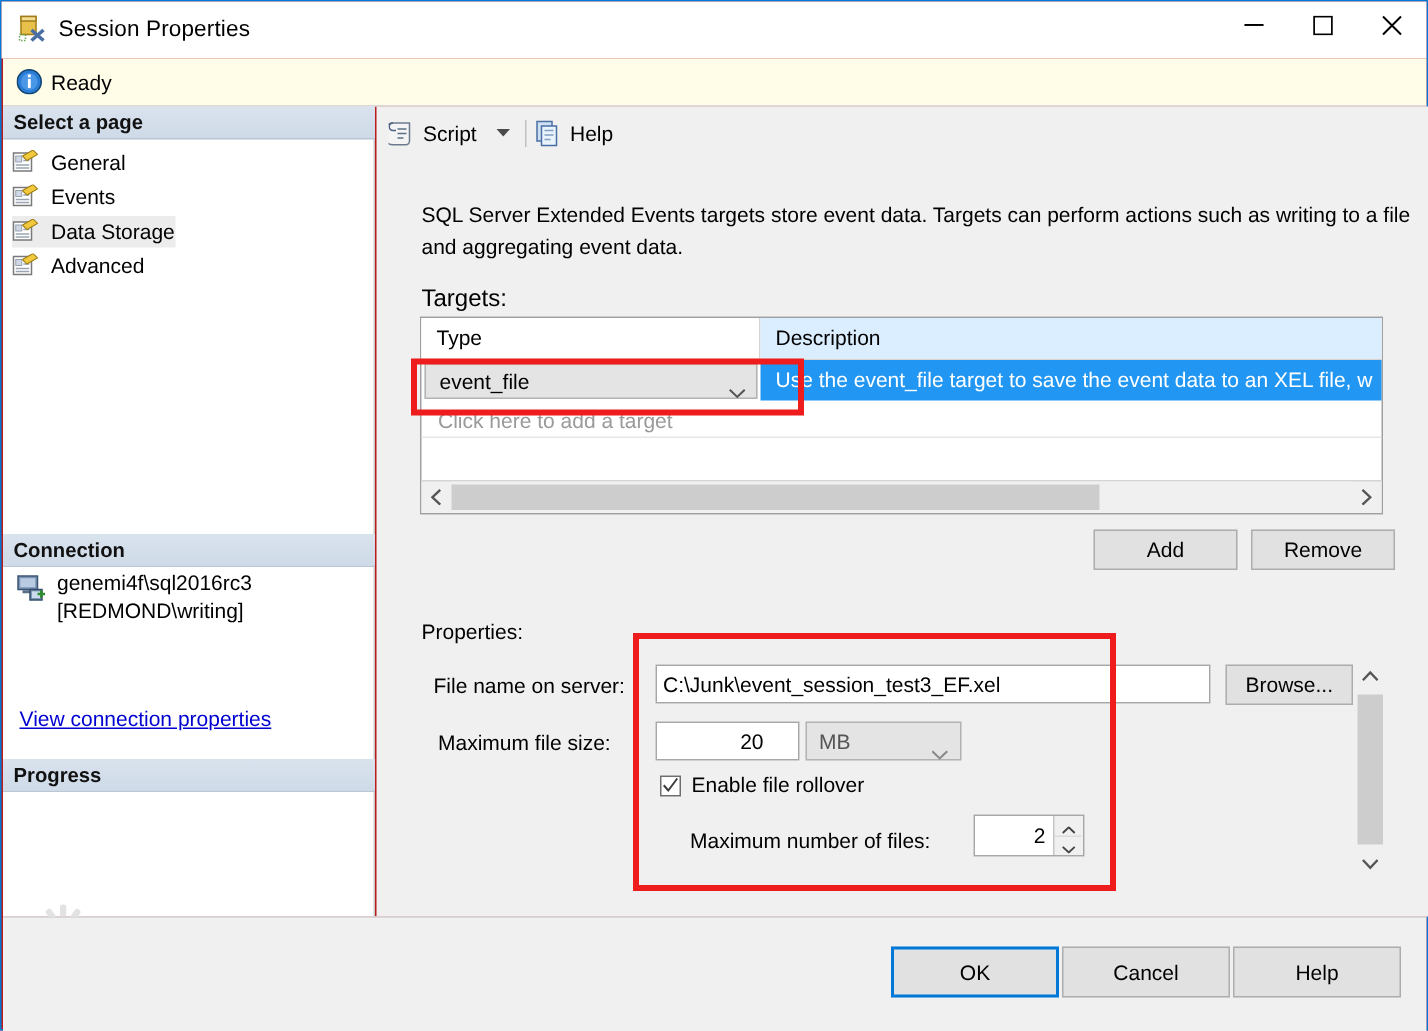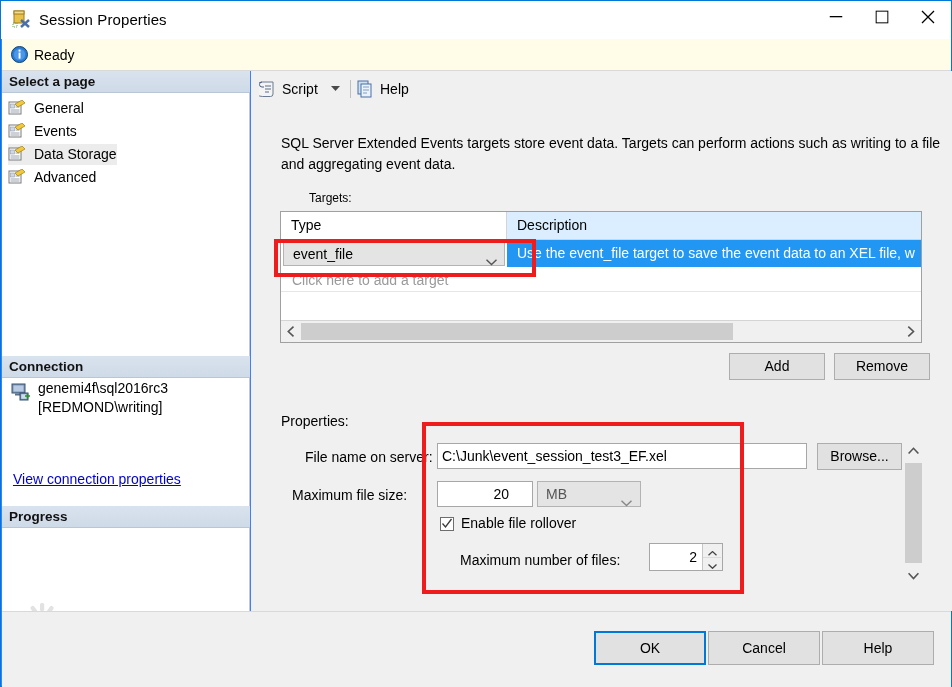--- a/index.html
+++ b/index.html
@@ -4,21 +4,21 @@
 <style>
   html,body{margin:0;padding:0;}
   body{
     width:952px;height:687px;overflow:hidden;
     font-family:"Liberation Sans","DejaVu Sans",sans-serif;
     font-size:13px;color:#000;background:#f0f0f0;
     -webkit-font-smoothing:antialiased;
   }
   .window{
     position:absolute;left:0;top:0;width:952px;height:687px;
-    background:#3b82f6;border:1px solid #0078d7;box-sizing:border-box;
+    background:#b91c1c;border:1px solid #0078d7;box-sizing:border-box;
   }
   
   .titlebar{
     position:absolute;left:0;top:0;width:950px;height:38px;
     background:#ffffff;box-sizing:border-box;
   }
   .title-icon{
     position:absolute;left:11px;top:9px;width:20px;height:19px;
   }
   .title-text{
@@ -80,21 +80,21 @@
   .tb-item{position:absolute;top:6px;height:24px;line-height:24px;font-size:14px;cursor:default;}
   .tb-script{left:8px;padding-left:23px;}
   .tb-arrow{position:absolute;left:80px;top:6px;width:16px;height:24px;cursor:default;}
   .tb-sep{position:absolute;left:99px;top:9px;width:1px;height:18px;background:#c0c0c0;}
   .tb-help{left:106px;padding-left:23px;}
   .tb-ico{position:absolute;left:0;top:3px;width:18px;height:18px;}
   .desc{
     position:absolute;left:30px;top:62px;width:660px;font-size:14px;
     line-height:21px;
   }
-  .lbl-targets{position:absolute;left:30px;top:120px;font-size:12px;margin-left:28px;}
+  .lbl-targets{position:absolute;left:30px;top:120px;font-size:16px;}
   
   .grid{
     position:absolute;left:29px;top:140px;width:642px;height:132px;
     background:#fff;border:1px solid #a0a0a0;box-sizing:border-box;
   }
   .grid-head{
     position:absolute;left:0;top:0;width:640px;height:28px;
     background:#fff;border-bottom:1px solid #d4d4d4;box-sizing:border-box;
   }
   .gh-type{position:absolute;left:0;top:0;width:226px;height:27px;
@@ -130,21 +130,21 @@
   .hs-thumb{position:absolute;left:0;top:2px;width:72%;height:17px;background:#cdcdcd;}
   .btn{
     position:absolute;height:27px;background:#e1e1e1;border:1px solid #adadad;
     font-size:14px;text-align:center;line-height:25px;cursor:default;
     box-sizing:border-box;color:#000;
   }
   .btn-add{left:478px;top:282px;width:96px;}
   .btn-remove{left:583px;top:282px;width:96px;}
   .lbl-props{position:absolute;left:30px;top:342px;font-size:14px;}
   .prop-label{position:absolute;font-size:14px;}
-  .pl-file{left:54px;top:378px;}
+  .pl-file{left:38px;top:378px;}
   .pl-size{left:41px;top:416px;}
   .txt{
     position:absolute;background:#fff;border:1px solid #a7a7a7;
     box-sizing:border-box;font-size:14px;padding:0 4px;line-height:24px;height:26px;
     cursor:text;
   }
   .txt-file{left:186px;top:372px;width:370px;}
   .txt-size{left:186px;top:410px;width:96px;text-align:right;padding-right:23px;}
   .btn-browse{left:566px;top:372px;width:85px;}
   .unitbox{

